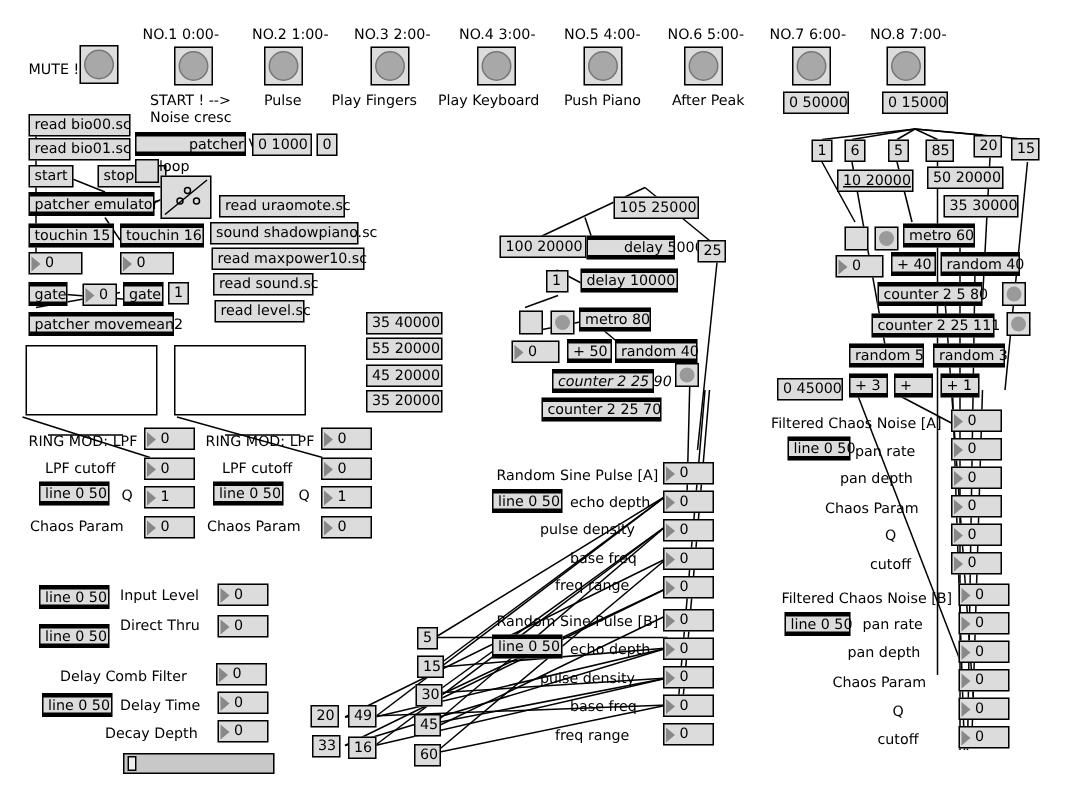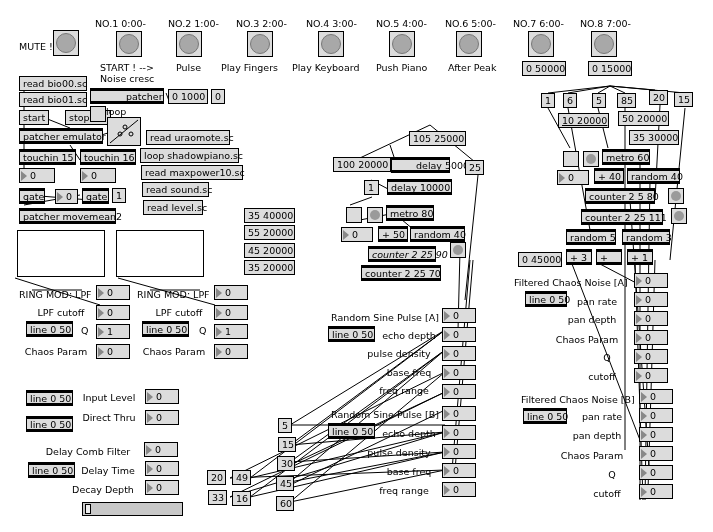--- a/index.html
+++ b/index.html
@@ -1,19 +1,19 @@
 <!DOCTYPE html>
 <html><head>
 <meta charset="utf-8">
 <style>
   html,body{margin:0;padding:0;background:#fff;}
   body{width:713px;height:532px;position:relative;overflow:hidden;font-family:"DejaVu Sans",sans-serif;font-size:9.5px;color:#000;}
   .abs{position:absolute;}
   .lbl{position:absolute;white-space:nowrap;font-size:9.5px;line-height:11px;}
-  .lbl.r{text-align:center;}
+  .lbl.r{text-align:left;}
   .msg{position:absolute;background:#dcdcdc;border:1px solid #000;box-sizing:border-box;height:15px;line-height:13px;padding:0 3px;white-space:nowrap;font-size:9.5px;}
   .obj{position:absolute;background:#dcdcdc;border:1px solid #000;box-sizing:border-box;height:16px;line-height:12px;padding:0 3px;white-space:nowrap;font-size:9.5px;border-top:3px solid #000;border-bottom:3px solid #000;}
   .num{position:absolute;background:#dcdcdc;border:1px solid #000;box-sizing:border-box;height:15px;line-height:13px;padding:0 0 0 10px;white-space:nowrap;font-size:9.5px;}
   .num::before{content:"";position:absolute;left:1px;top:2px;border-left:6px solid #888;border-top:5px solid transparent;border-bottom:5px solid transparent;}
   .btn{position:absolute;width:26px;height:26px;background:#dcdcdc;border:1px solid #000;box-sizing:border-box;}
   .btn span{position:absolute;left:2px;top:2px;width:20px;height:20px;border-radius:50%;background:#a8a8a8;border:1px solid #777;box-sizing:border-box;}
   .tog{position:absolute;width:16px;height:16px;background:#dcdcdc;border:1px solid #000;box-sizing:border-box;}
   .led{position:absolute;width:16px;height:16px;background:#dcdcdc;border:1px solid #000;box-sizing:border-box;}
   .led span{position:absolute;left:2px;top:2px;width:10px;height:10px;border-radius:50%;background:#9a9a9a;}
   .box{position:absolute;background:#fff;border:1px solid #000;box-sizing:border-box;}
@@ -173,21 +173,21 @@
         <circle cx="12" cy="16" r="2"></circle>
         <circle cx="23" cy="16" r="2"></circle>
         <circle cx="17" cy="9" r="2"></circle>
       </g>
     </svg>
 </div>
 <div class="obj" style="left:19px;top:128px;width:84px;">patcher emulator</div>
 <div class="msg" style="left:146px;top:130px;width:84px;">read uraomote.sc</div>
 <div class="obj" style="left:19px;top:149px;width:57px;">touchin 15</div>
 <div class="obj" style="left:80px;top:149px;width:56px;">touchin 16</div>
-<div class="msg" style="left:140px;top:148px;width:99px;">loop shadowpiano.sc</div>
+<div class="msg" style="left:140px;top:148px;width:99px;">sound shadowpiano.sc</div>
 <div class="num" style="left:19px;top:168px;width:36px;">0</div>
 <div class="num" style="left:80px;top:168px;width:36px;">0</div>
 <div class="msg" style="left:141px;top:165px;width:102px;">read maxpower10.sc</div>
 <div class="obj" style="left:19px;top:188px;width:26px;">gate</div>
 <div class="num" style="left:55px;top:189px;width:23px;">0</div>
 <div class="obj" style="left:82px;top:188px;width:27px;">gate</div>
 <div class="msg" style="left:112px;top:188px;width:14px;">1</div>
 <div class="msg" style="left:142px;top:182px;width:67px;">read sound.sc</div>
 <div class="obj" style="left:19px;top:208px;width:97px;">patcher movemean2</div>
 <div class="msg" style="left:143px;top:200px;width:60px;">read level.sc</div>

